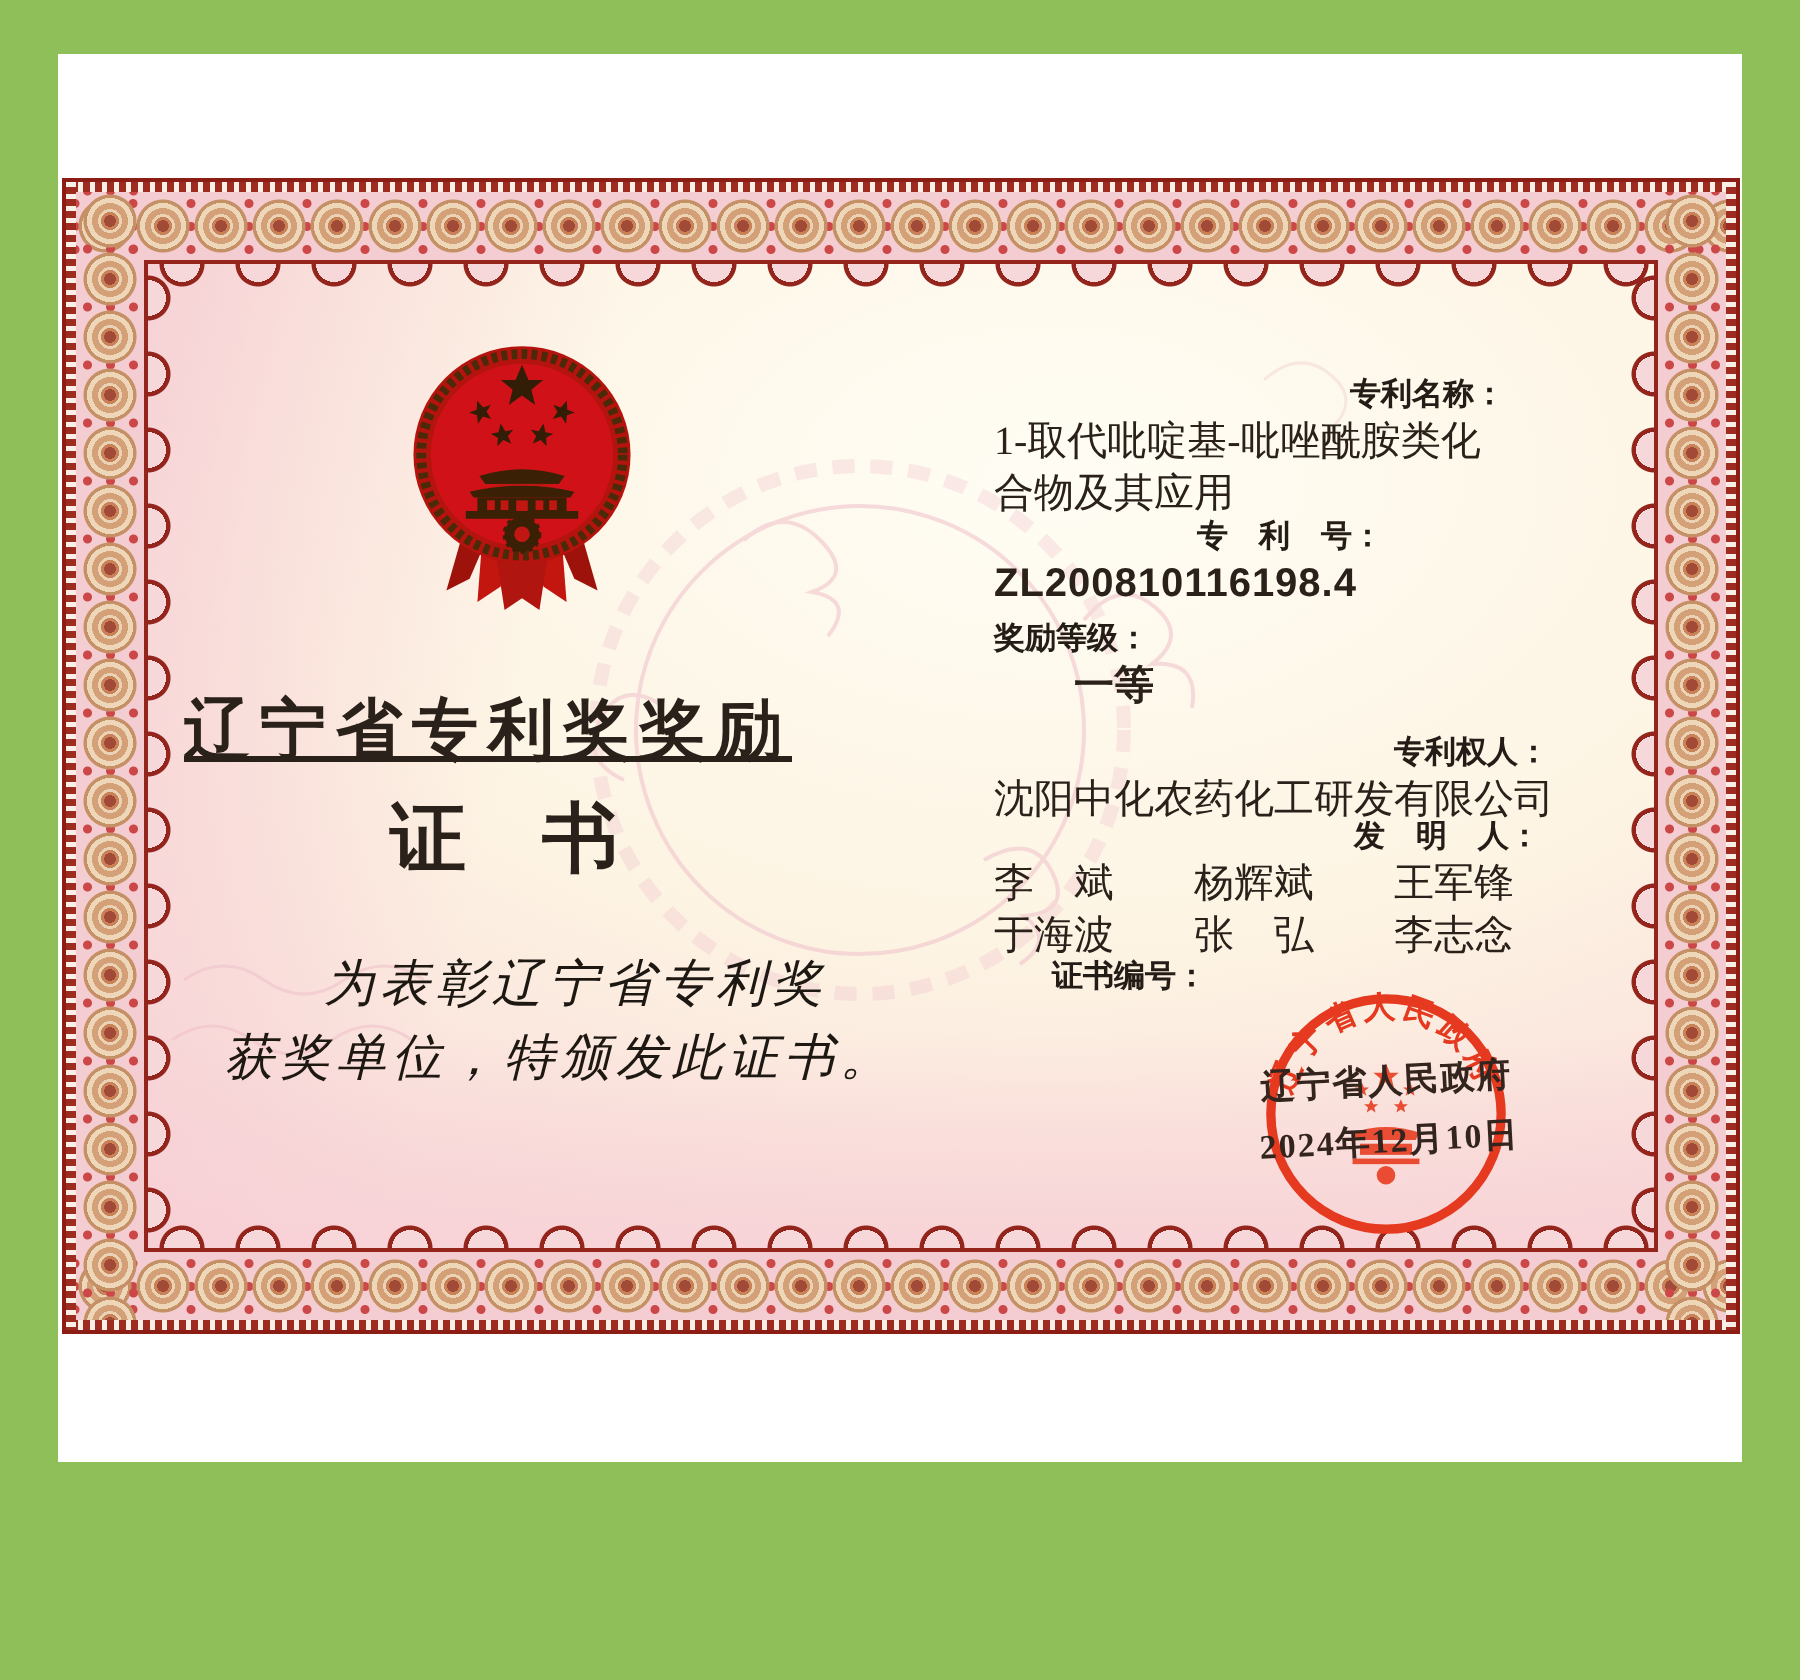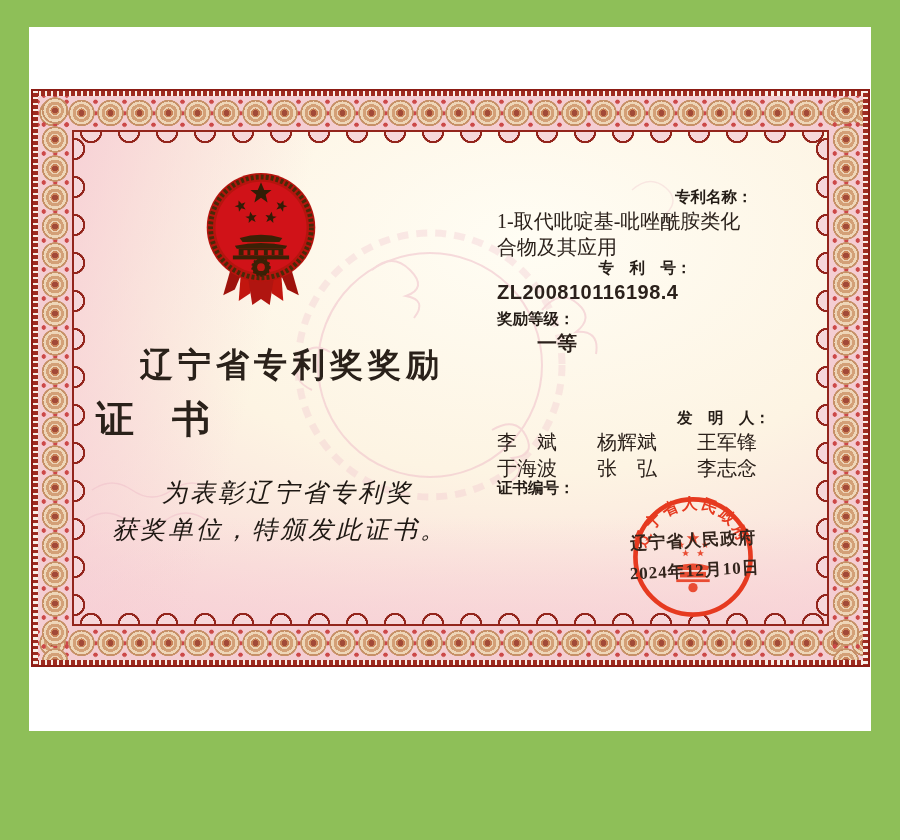--- a/index.html
+++ b/index.html
@@ -47,26 +47,26 @@
   .sc-b{bottom:0;left:0;right:0;height:12px;border-bottom:2px solid #93251c;
     background:radial-gradient(circle at 19px 12px, #f6d7da 0 9px, #93251c 9px 11px, rgba(0,0,0,0) 11.5px) 0 0/38px 12px repeat-x;}
   .sc-l{left:0;top:0;bottom:0;width:12px;border-left:2px solid #93251c;
     background:radial-gradient(circle at 0px 19px, #f6d7da 0 9px, #93251c 9px 11px, rgba(0,0,0,0) 11.5px) 0 0/12px 38px repeat-y;}
   .sc-r{right:0;top:0;bottom:0;width:12px;border-right:2px solid #93251c;
     background:radial-gradient(circle at 12px 19px, #f6d7da 0 9px, #93251c 9px 11px, rgba(0,0,0,0) 11.5px) 0 0/12px 38px repeat-y;}
   .ornament{position:absolute;left:0;top:0;pointer-events:none;}
   
   .emblem{position:absolute;left:126px;top:36px;width:126px;height:148px;}
   .title1{
-    position:absolute;left:20px;top:213px;width:352px;text-align:right;
+    position:absolute;left:20px;top:213px;width:352px;text-align:left;
     font-family:"Liberation Serif",serif;font-weight:bold;font-size:33px;
-    letter-spacing:5px;color:#2a211a;white-space:nowrap;
+    letter-spacing:5px;color:#2a211a;white-space:nowrap;text-decoration:underline;
   }
   .title2{
-    position:absolute;left:24px;top:264px;width:352px;
+    position:absolute;left:4px;top:264px;width:352px;text-align:center;
     font-family:"Liberation Serif",serif;font-weight:bold;font-size:38px;
     color:#2a211a;white-space:nowrap;
   }
   .body-text{
     position:absolute;left:40px;top:344px;width:352px;
     font-family:"Liberation Serif",serif;font-size:25px;line-height:37px;
     color:#1e1813;text-indent:2em;white-space:pre-line;letter-spacing:3px;font-style:italic;
   }
   .field-row{position:absolute;left:425px;display:flex;align-items:flex-end;flex-direction:column;}
   .field-label{
@@ -78,21 +78,21 @@
     line-height:26px;white-space:pre-line;
   }
   .v-name{width:258px;}
   .v-num{font-family:"Liberation Sans",sans-serif;font-weight:bold;letter-spacing:.5px;}
   .v-grade{font-weight:bold;}
   .row-1{top:57px;}
   .row-2{top:128px;}
   .row-3{top:179px;}
   .row-4{top:236px;}
   .row-5{top:278px;}
-  .row-6{top:348px;}
+  .row-6{top:348px;margin-left:29px;}
   .seal{position:absolute;left:556px;top:362px;width:130px;height:130px;z-index:1;}
   .issuer-block{
     position:absolute;left:536px;top:396px;width:172px;z-index:2;text-align:center;
     font-family:"Liberation Serif",serif;font-weight:bold;font-size:17px;
     color:#33251d;line-height:30px;transform:rotate(-3deg);letter-spacing:1px;
     white-space:pre-line;
   }
 </style>
 </head>
 <body>
@@ -171,20 +171,24 @@
         <span class="field-value v-name">1-取代吡啶基-吡唑酰胺类化合物及其应用</span>
       </div>
       <div class="field-row row-2">
         <span class="field-label">专　利　号：</span>
         <span class="field-value v-num">ZL200810116198.4</span>
       </div>
       <div class="field-row row-3">
         <span class="field-label">奖励等级：</span>
         <span class="field-value v-grade">一等</span>
       </div>
+      <div class="field-row row-4">
+        <span class="field-label">专利权人：</span>
+        <span class="field-value">沈阳中化农药化工研发有限公司</span>
+      </div>
       <div class="field-row row-5">
         <span class="field-label">发　明　人：</span>
         <span class="field-value">李　斌　　杨辉斌　　王军锋
 于海波　　张　弘　　李志念</span>
       </div>
       <div class="field-row row-6">
         <span class="field-label">证书编号：</span>
       </div>
 
       <svg class="seal" viewBox="0 0 140 140">

